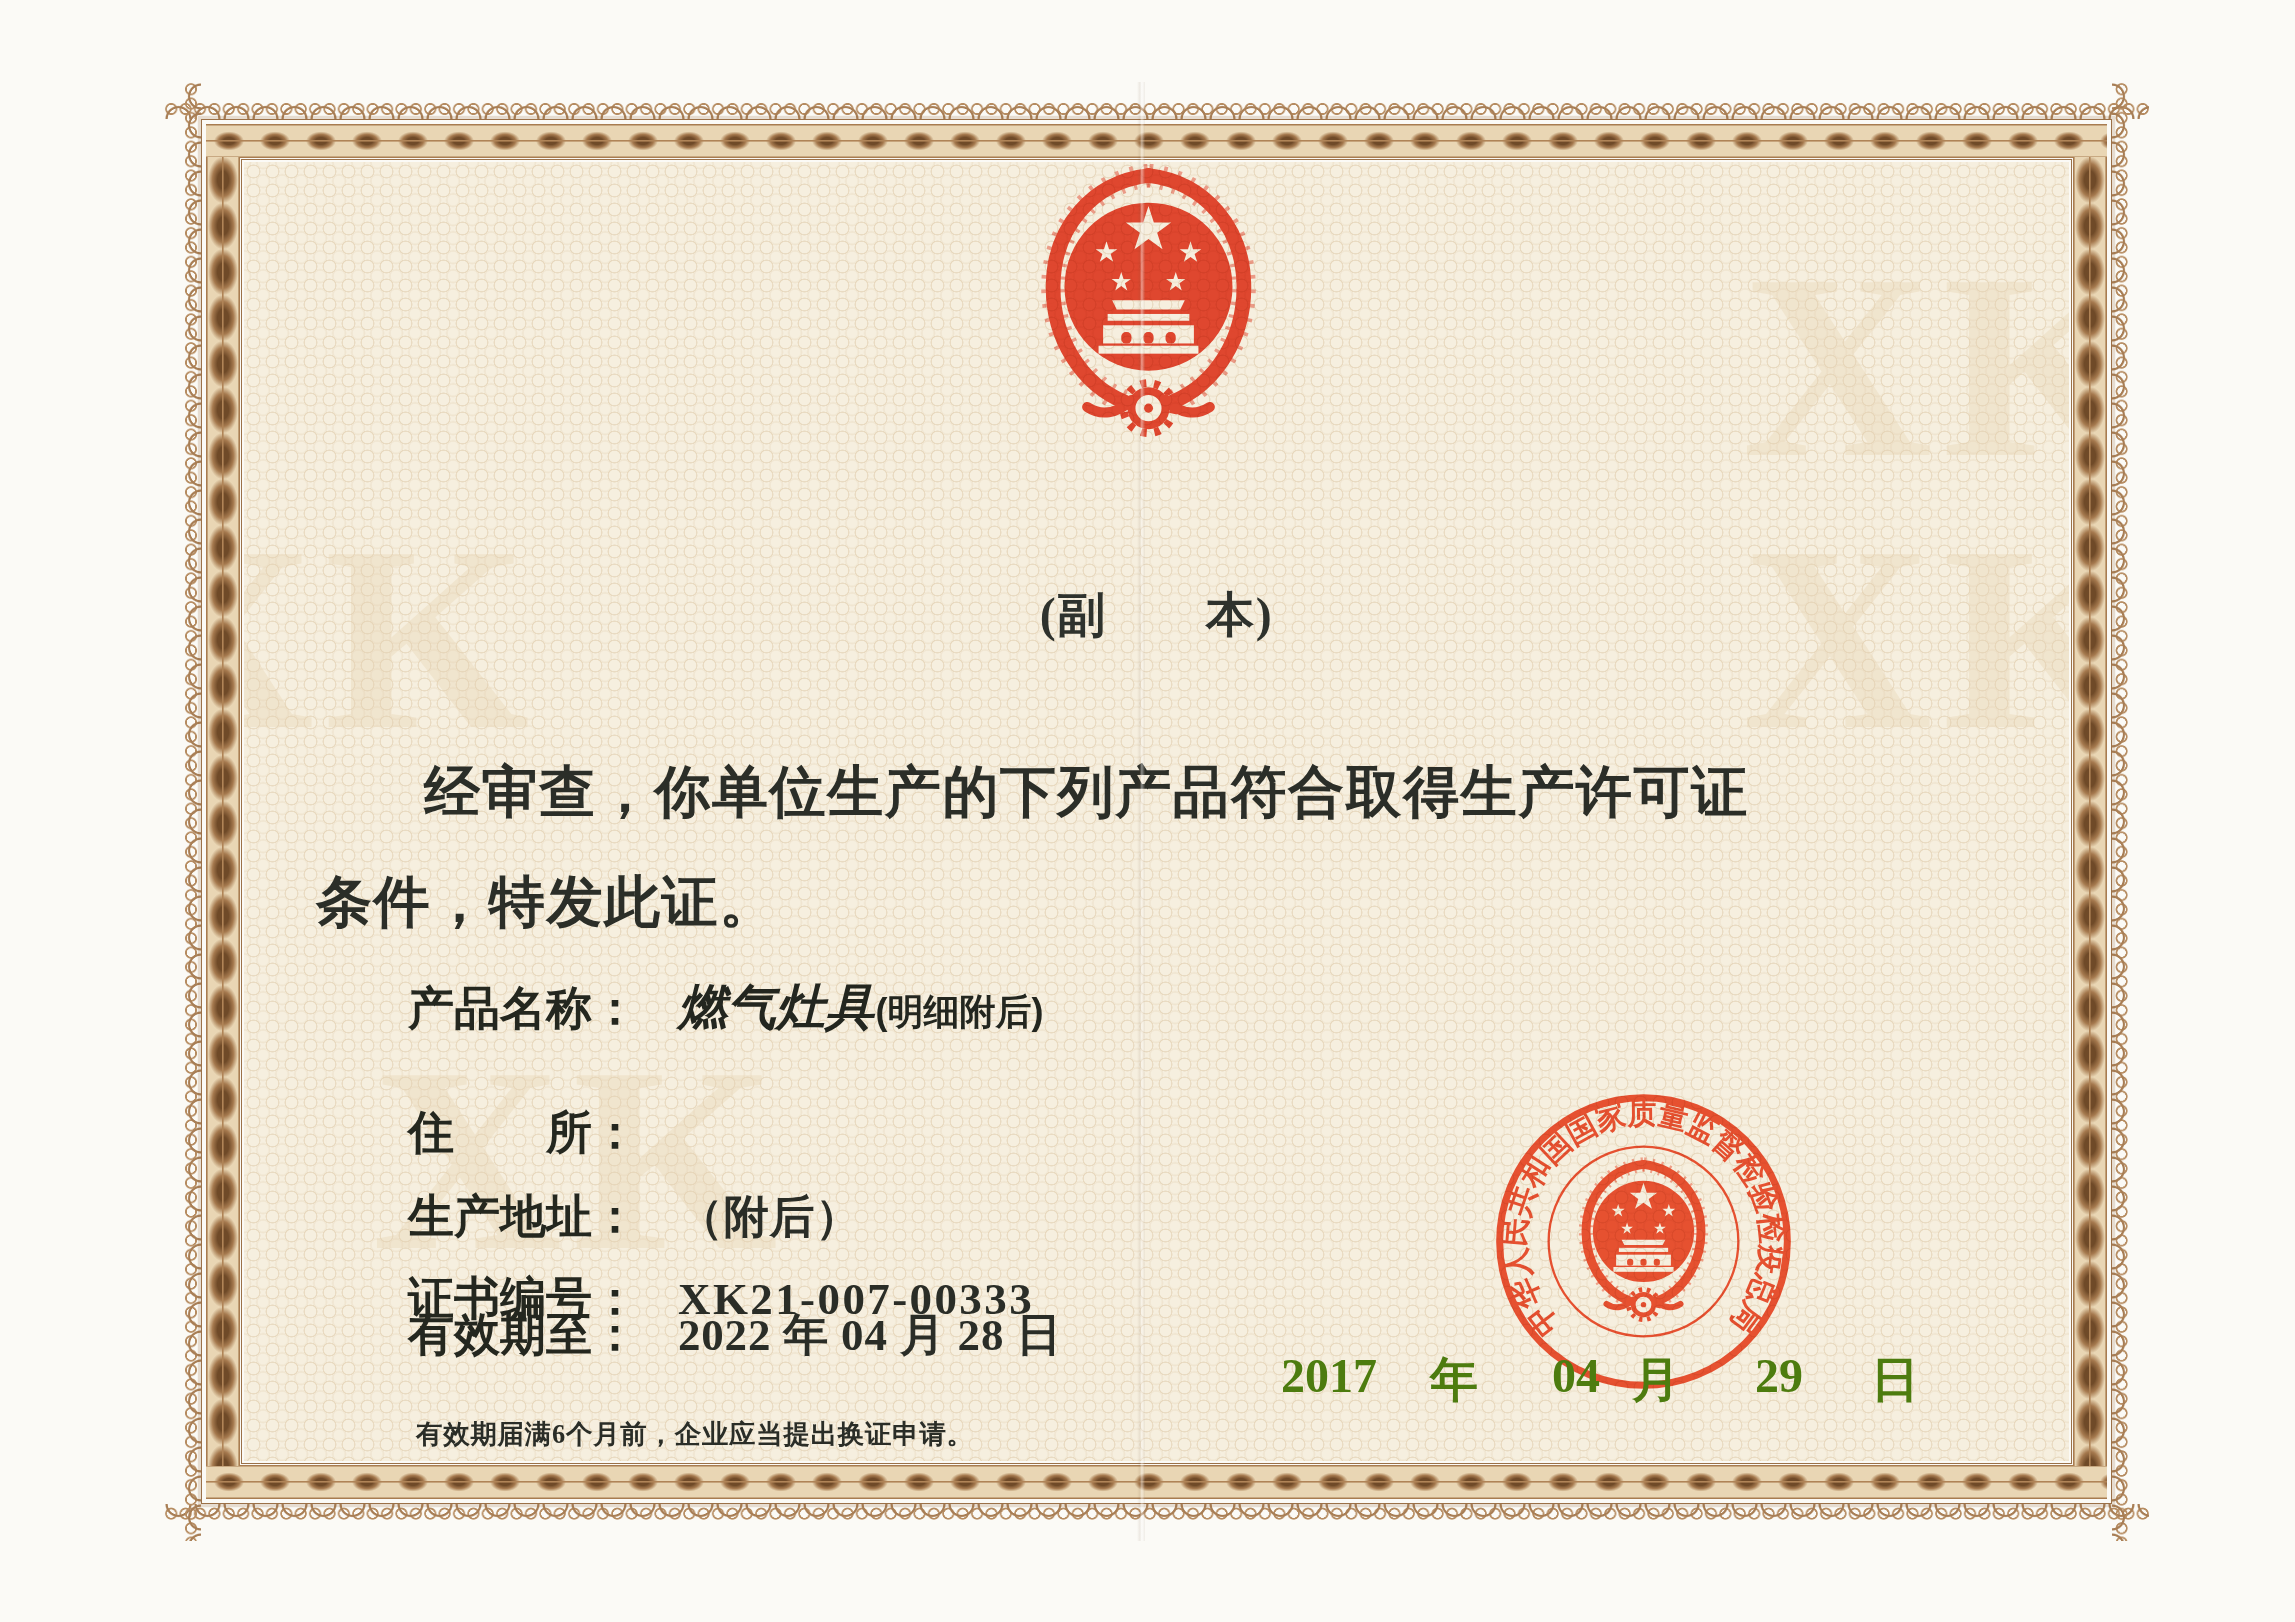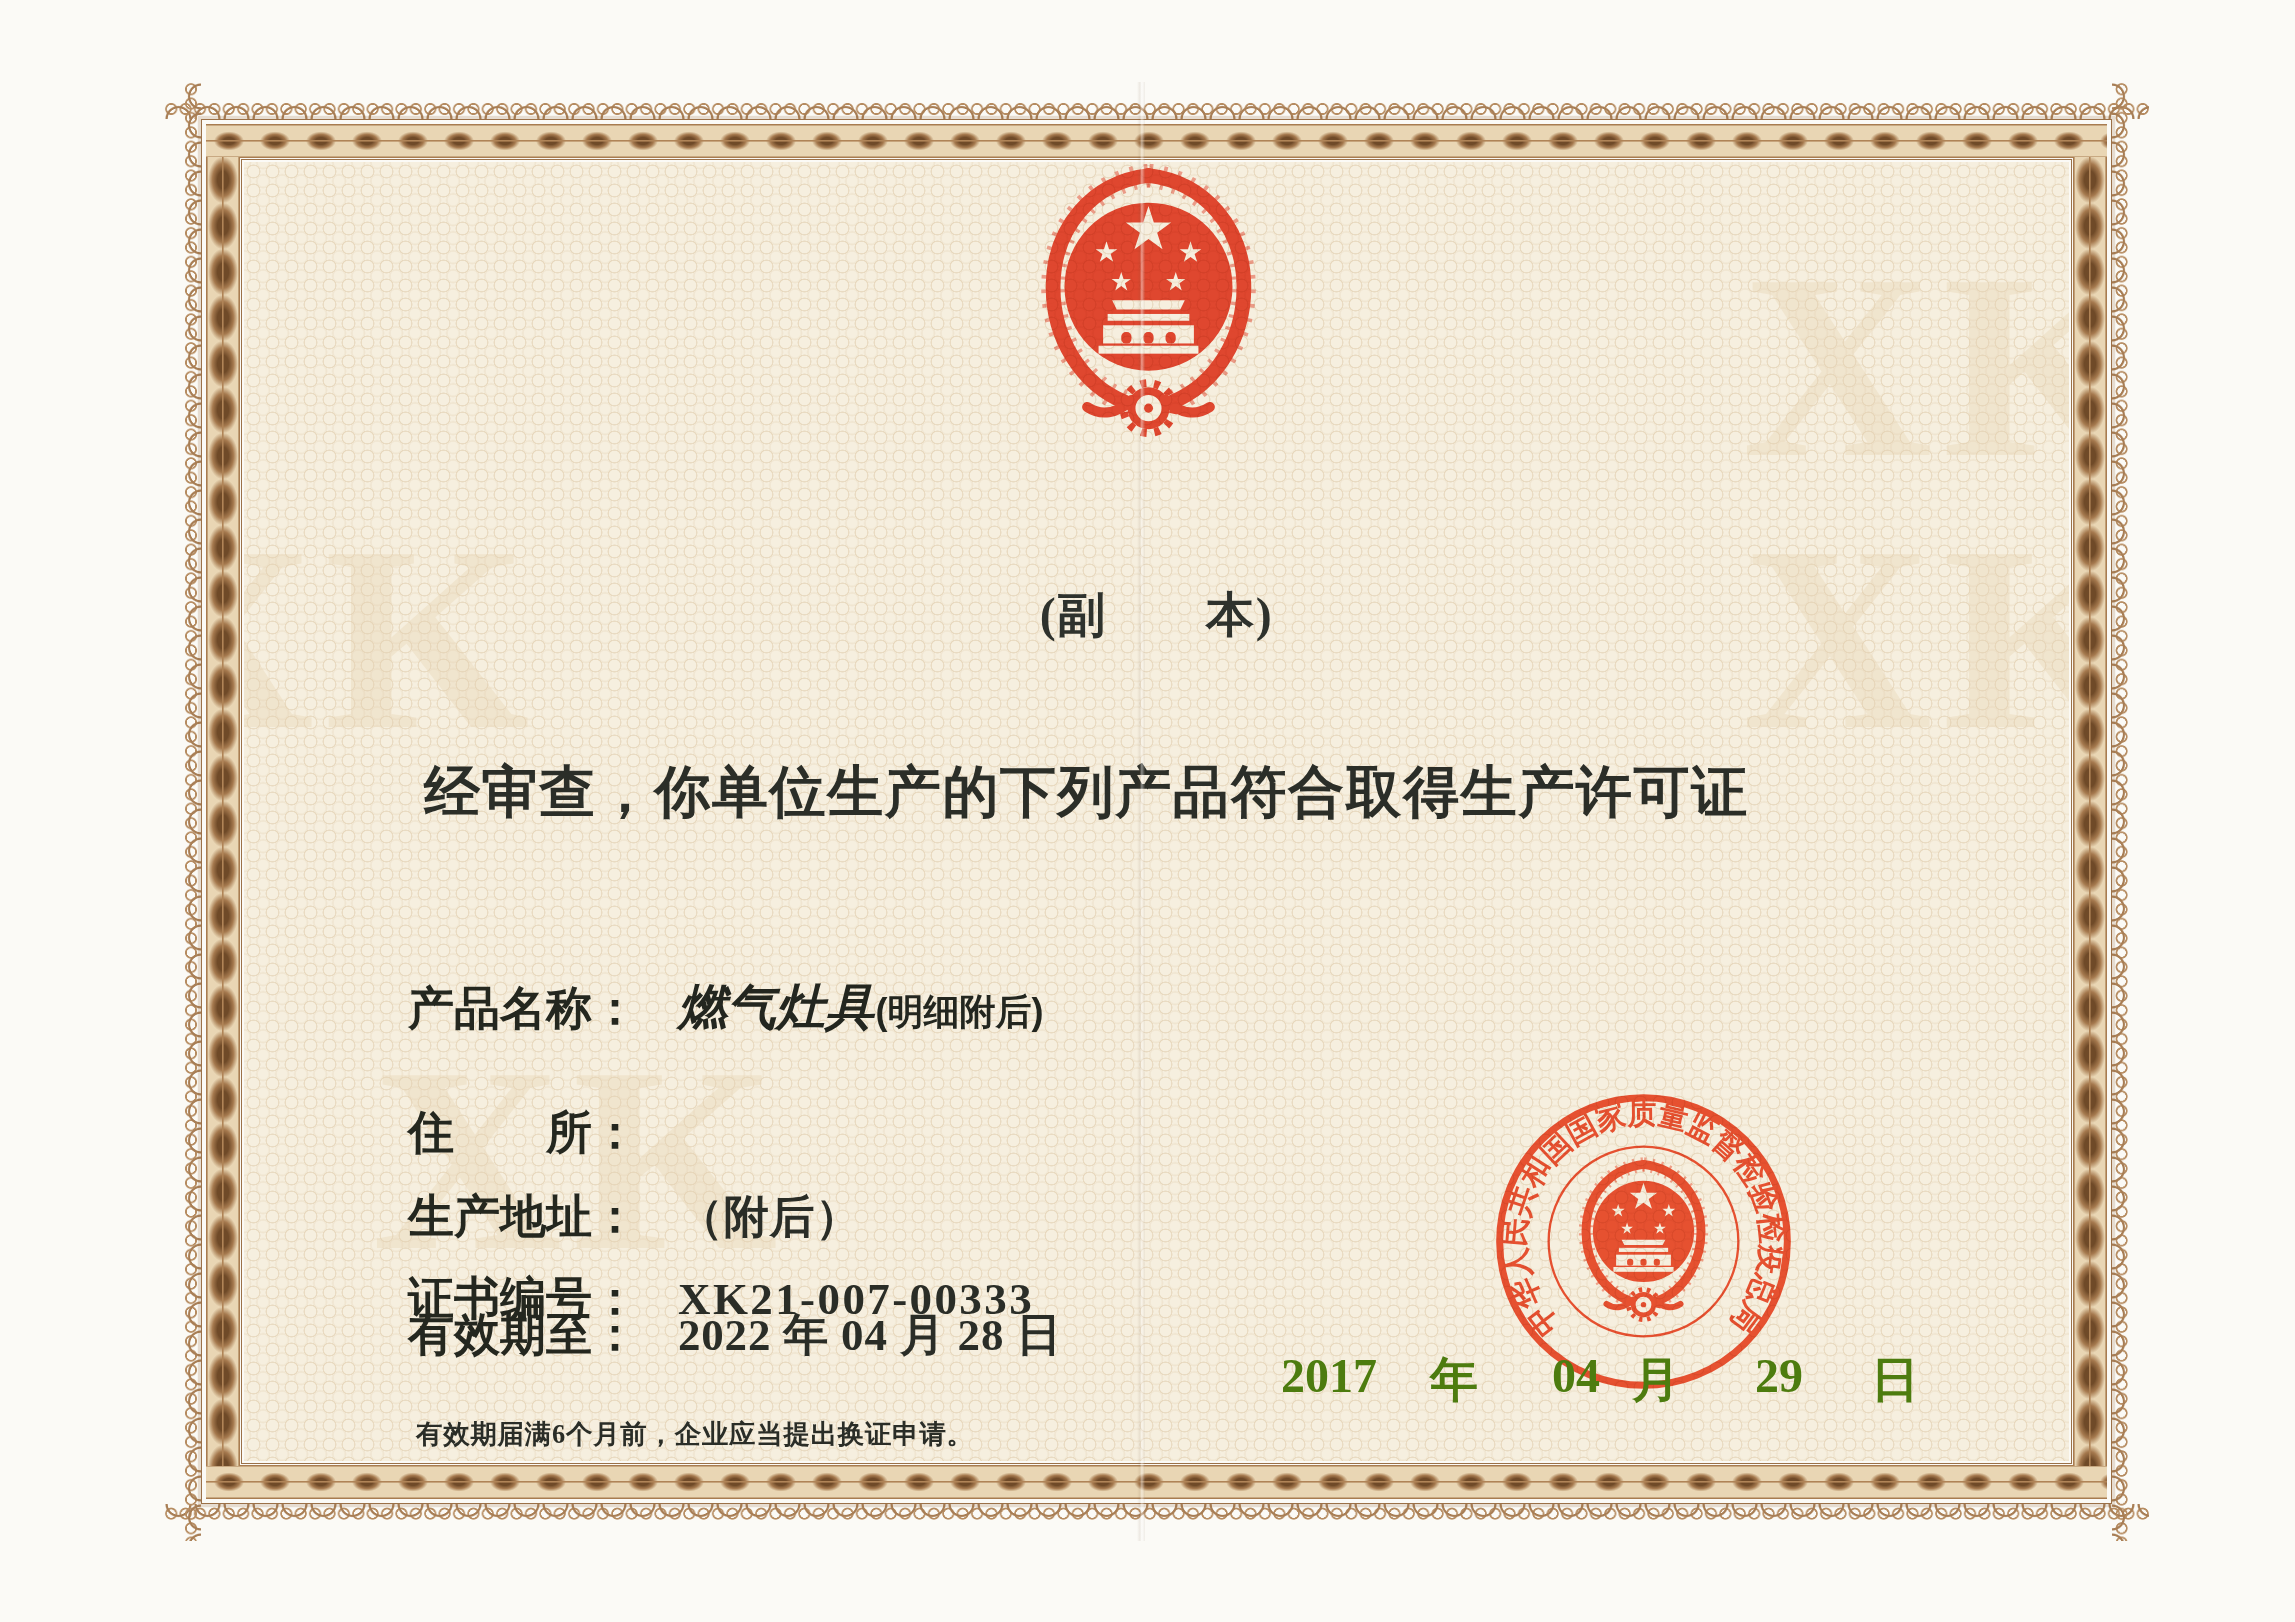--- a/index.html
+++ b/index.html
@@ -166,20 +166,21 @@
       <span class="wm" style="left:128px;top:865px;">XK</span>
     </div>
 
     <svg class="emblem" viewBox="0 0 200 250">
       <use href="#national-emblem"></use>
     </svg>
 
     <div class="txt subtitle">(副　　本)</div>
 
     <div class="txt para para1">经审查，你单位生产的下列产品符合取得生产许可证</div>
+    <div class="txt para para2">条件，特发此证。</div>
 
     <div class="frow row-product" style="top:893px">
       <span class="flabel">产品名称：</span>
       <span class="pvalue">燃气灶具</span>
       <span class="pnote">(明细附后)</span>
     </div>
 
     <div class="frow" style="top:1020px">
       <span class="flabel">住　　所：</span>
     </div>

